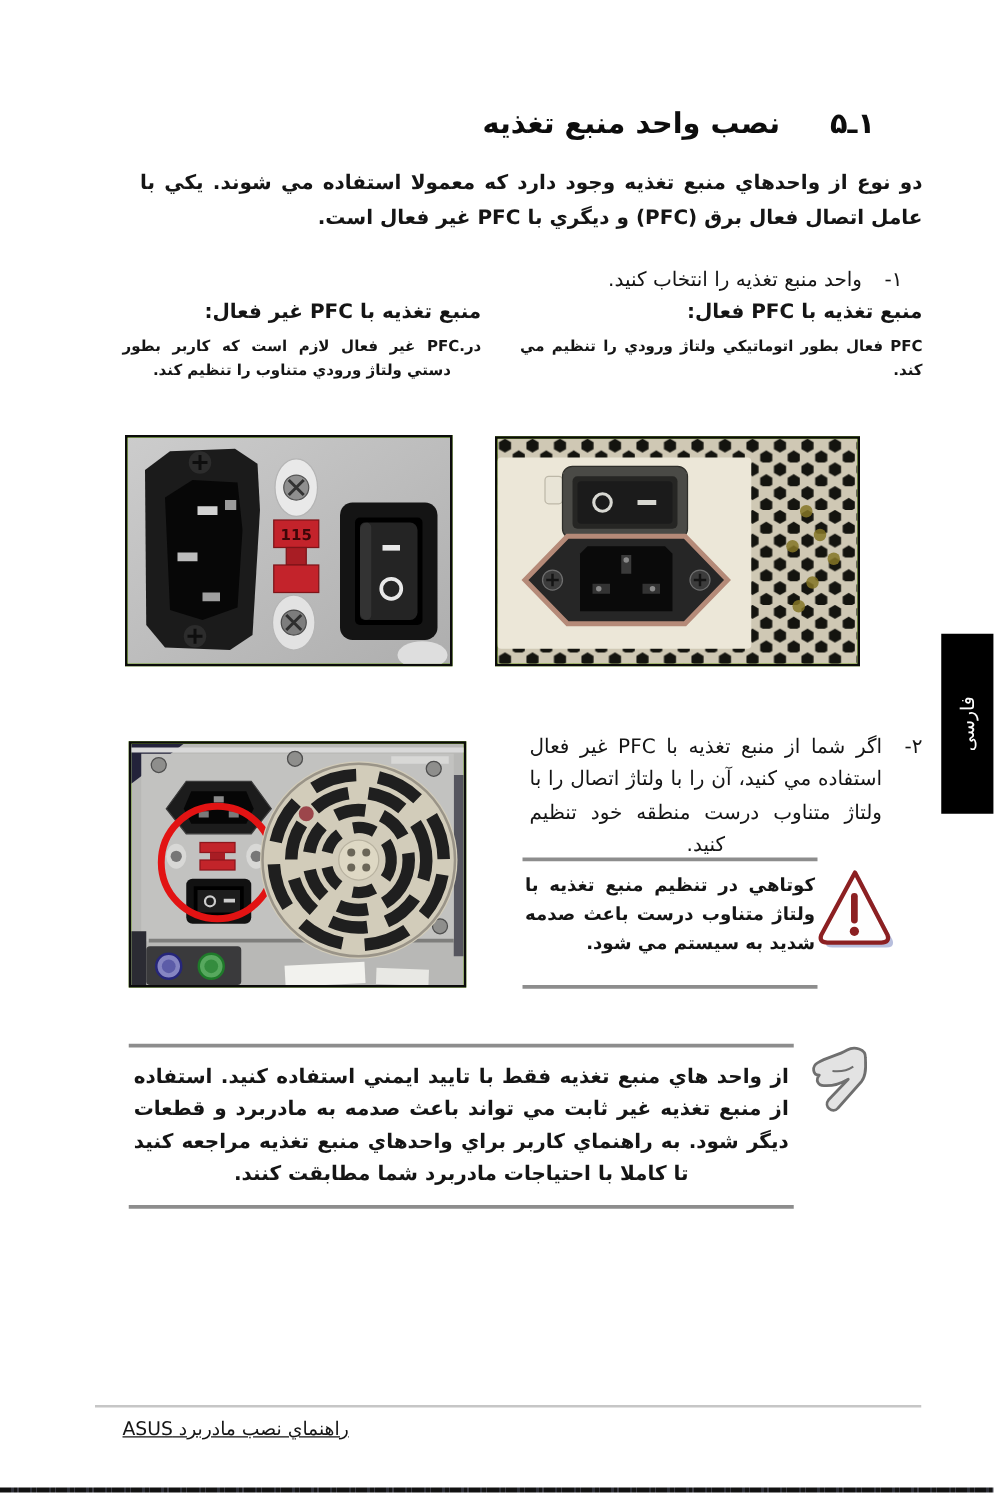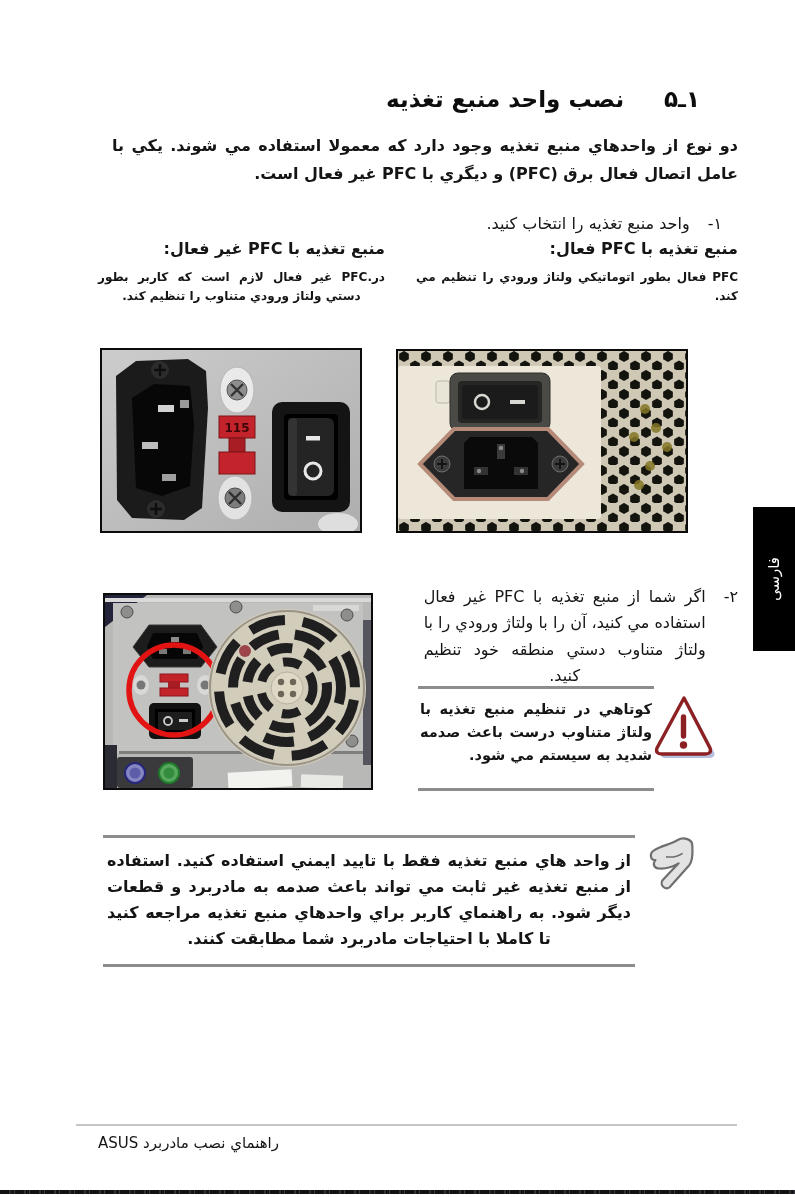--- a/index.html
+++ b/index.html
@@ -36,21 +36,21 @@
   .warn-icon{left:653px;top:694px;}
   .notebox{left:103px;top:835px;width:524px;border-top:3px solid #8d8d8d;border-bottom:3px solid #8d8d8d;
     padding:10px 4px 12px;font-size:16px;line-height:1.62;text-align:justify;text-align-last:center;}
   .note-icon{left:638px;top:838px;transform:rotate(-12deg);}
   
   .side-tab{left:753px;top:507px;width:42px;height:144px;background:#000;
     display:flex;align-items:center;justify-content:center;}
   .side-tab span{transform:rotate(-90deg);color:#fff;font-size:15px;white-space:nowrap;letter-spacing:1px;}
   
   .footer-rule{left:76px;top:1124px;width:661px;height:2px;background:#c6c6c6;}
-  .footer-text{left:98px;top:1134px;font-size:15px;direction:rtl;}
+  .footer-text{left:98px;top:1134px;font-size:15px;direction:rtl;text-decoration:underline;}
   .bottom-bar{left:0;top:1190px;width:795px;height:4px;
     background:repeating-linear-gradient(90deg,#121212 0 9px,#2e3038 9px 11px,#141414 11px 14px,#3c3c44 14px 15px);}
 </style>
 </head>
 <body>
 
 <div class="page">
 
   <div class="abs heading">
     <span>۱ـ۵</span>
@@ -161,21 +161,21 @@
         <rect x="76" y="116" width="14" height="8" fill="#333"></rect>
           <circle cx="81" cy="120" r="2.2" fill="#8a8a8a"></circle>
         <rect x="116" y="116" width="14" height="8" fill="#333"></rect>
           <circle cx="124" cy="120" r="2.2" fill="#8a8a8a"></circle>
       </g>
     </svg>
   </div>
 
   <div class="abs step step2">
     <span>۲-</span>
-    <span class="step-text">اگر شما از منبع تغذيه با PFC غير فعال استفاده مي كنيد، آن را با ولتاژ ورودي را با ولتاژ متناوب دستي منطقه خود تنظيم كنيد.</span>
+    <span class="step-text">اگر شما از منبع تغذيه با PFC غير فعال استفاده مي كنيد، آن را با ولتاژ اتصال را با ولتاژ متناوب درست منطقه خود تنظيم كنيد.</span>
   </div>
 
   <div class="abs rtl warnbox">كوتاهي در تنظيم منبع تغذيه با ولتاژ متناوب درست باعث صدمه شديد به سيستم مي شود.</div>
   <div class="abs warn-icon">
     <svg width="62" height="70" viewBox="0 0 62 70">
       <path d="M35,8 L61,58 Q63,64 56,64 L13,64 Q6,64 8,58 Z" fill="#b7bedd"></path>
       <path d="M31,4 L57,54 Q59,60 52,60 L9,60 Q2,60 4,54 Z" fill="#fefefe" stroke="#8c2022" stroke-width="3.4" stroke-linejoin="round"></path>
       <line x1="30.5" y1="23" x2="30.5" y2="42" stroke="#8c2022" stroke-width="5.4" stroke-linecap="round"></line>
       <circle cx="30.5" cy="51" r="3.7" fill="#8c2022"></circle>
     </svg>

